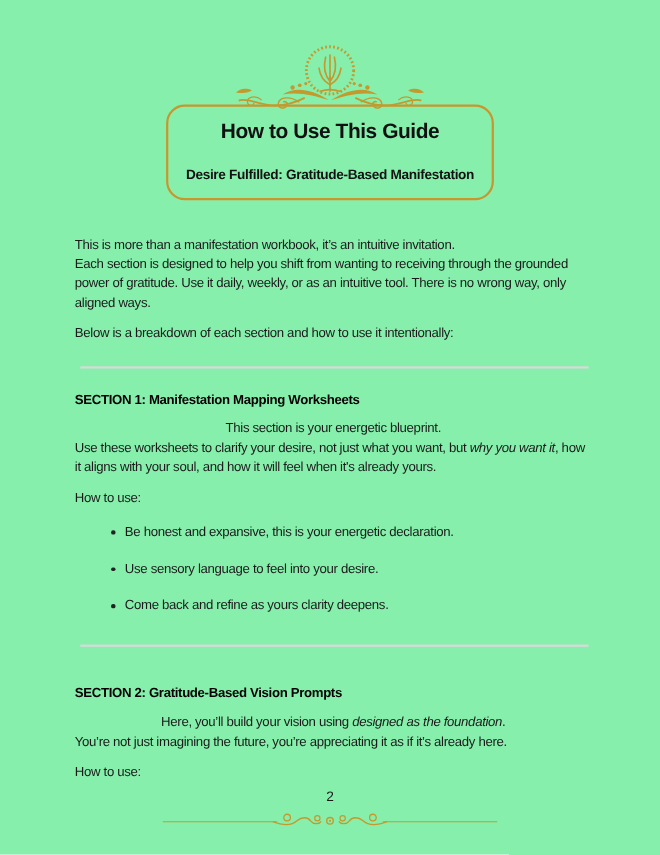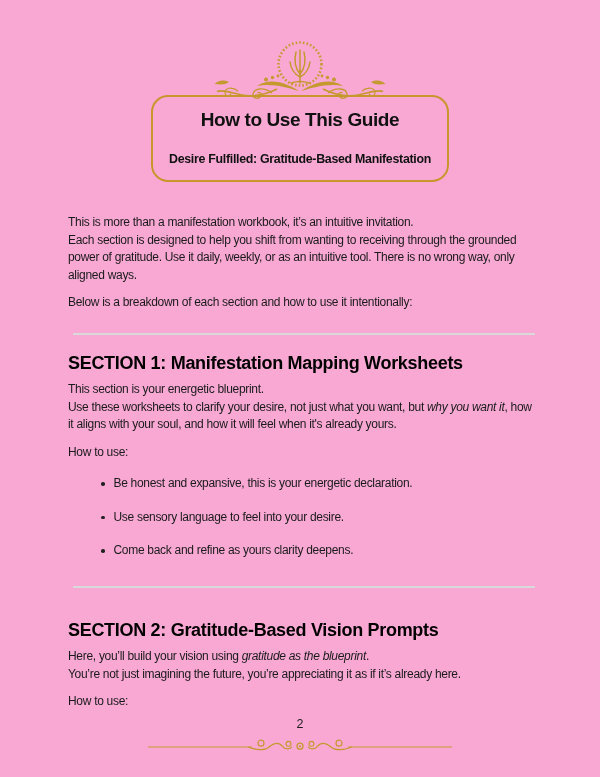--- a/index.html
+++ b/index.html
@@ -4,21 +4,21 @@
 <style>
   * { margin: 0; padding: 0; box-sizing: border-box; }
   html, body { background: #ffffff; }
   body { font-family: "Liberation Sans", "DejaVu Sans", sans-serif; }
 
   .page {
     position: relative;
     width: 600px;
     height: 777px;
     margin: 0 auto;
-    background: #f9a8d4;
+    background: #86efac;
     overflow: hidden;
     color: #1a1a1a;
   }
 
   
   .header { text-align: center; }
   .ornament-svg {
     display: block;
     margin: 40px auto -7px;
     position: relative;
@@ -67,28 +67,28 @@
   .divider {
     border: none;
     border-top: 2px solid #d9d9d9;
     margin: 21px 3px 0 5px;
     height: 0;
   }
   .divider.d2 { margin-top: 26px; }
 
   h3.section-heading {
     margin-top: 20px;
-    font-size: 18px;
+    font-size: 12px;
     font-weight: 700;
     color: #000000;
     letter-spacing: -0.3px;
     line-height: 17.5px;
   }
   h3.s2 { margin-top: 34px; }
-  .after-heading { margin-top: 9px !important; }
+  .after-heading { margin-top: 9px !important; text-align: center; }
 
   em { font-style: italic; }
 
   ul.bullets {
     list-style: none;
     margin-top: 14px;
   }
   ul.bullets li {
     display: flex;
     padding-left: 33px;
@@ -184,21 +184,21 @@
       </li>
       <li>
         <span class="dot"></span>
         <span>Come back and refine as yours clarity deepens.</span>
       </li>
     </ul>
 
     <hr class="divider d2">
 
     <h3 class="section-heading s2">SECTION 2: Gratitude-Based Vision Prompts</h3>
-    <p class="after-heading"><span>Here, you’ll build your vision using </span><em>gratitude as the blueprint</em><span>.</span></p>
+    <p class="after-heading"><span>Here, you’ll build your vision using </span><em>designed as the foundation</em><span>.</span></p>
     <p>You’re not just imagining the future, you’re appreciating it as if it’s already here.</p>
     <p class="howto">How to use:</p>
 
   </div>
 
   <div class="footer">
     <div class="page-number">2</div>
     <svg class="footer-flourish" width="308" height="18" viewBox="0 0 308 18" xmlns="http://www.w3.org/2000/svg" xmlns:xlink="http://www.w3.org/1999/xlink">
       <g id="bl" stroke="#C49A2F" fill="none">
         <path stroke-width="1" d="M2 9 H106"></path>

